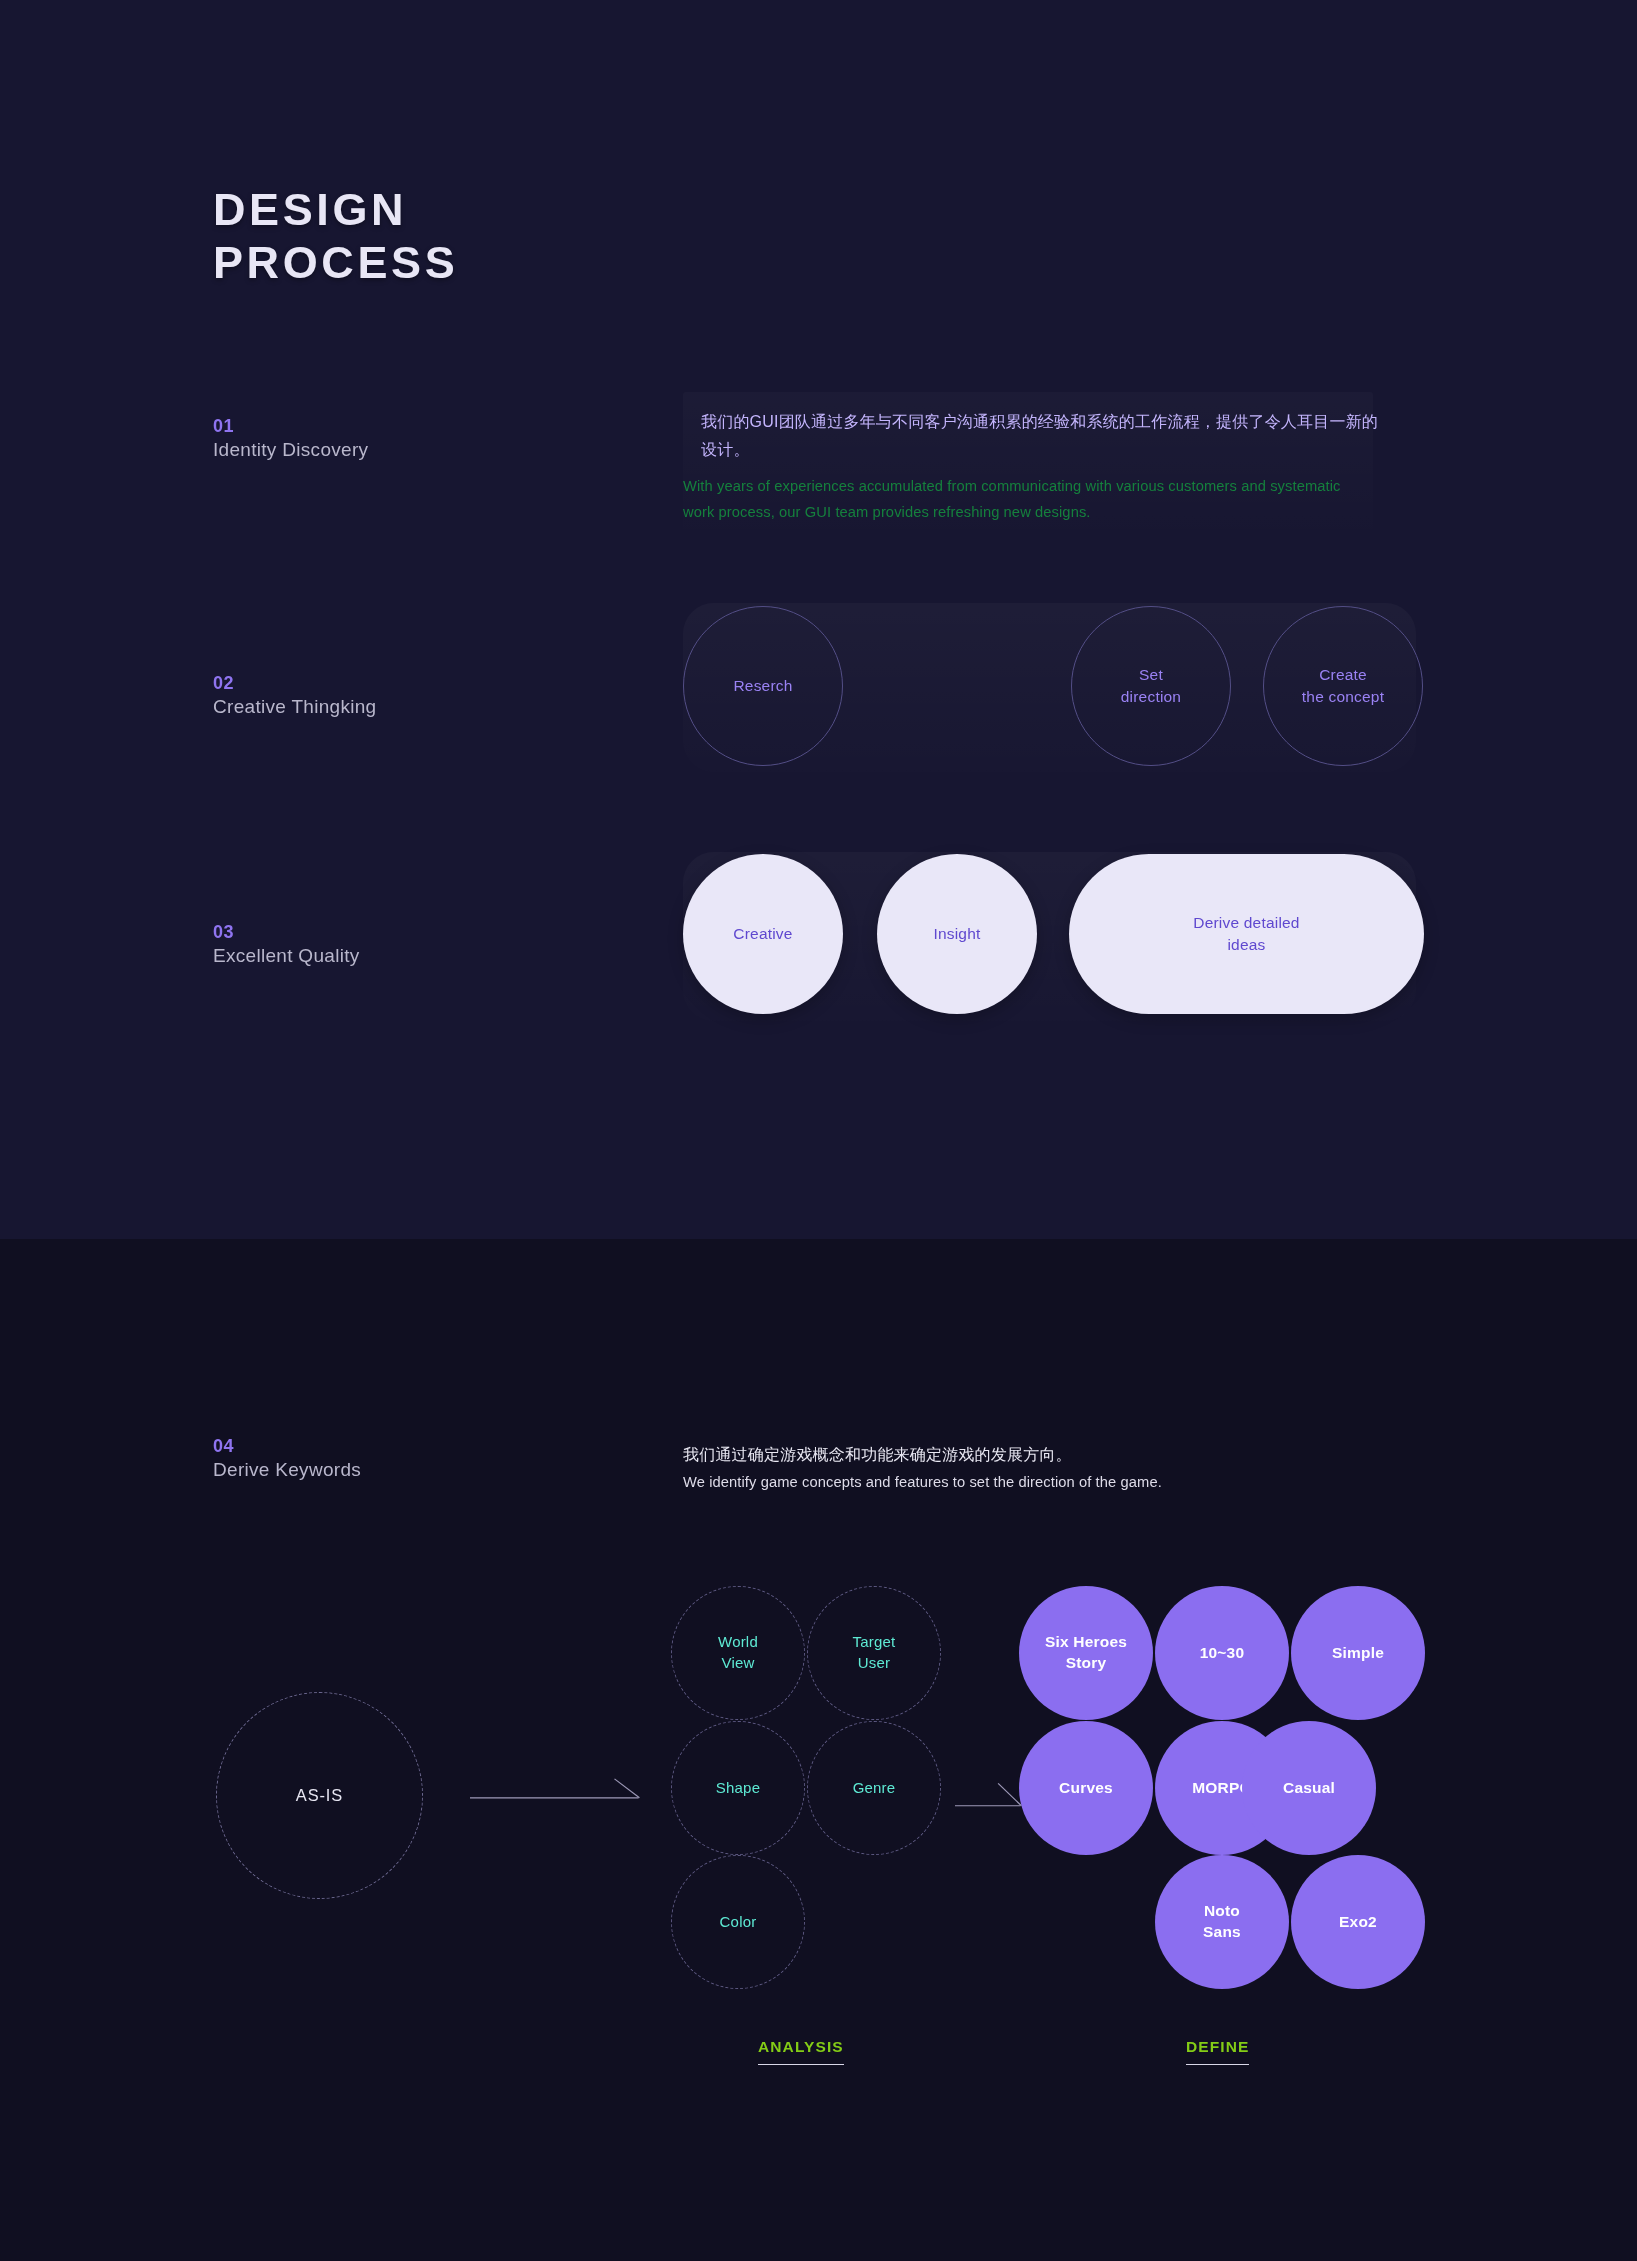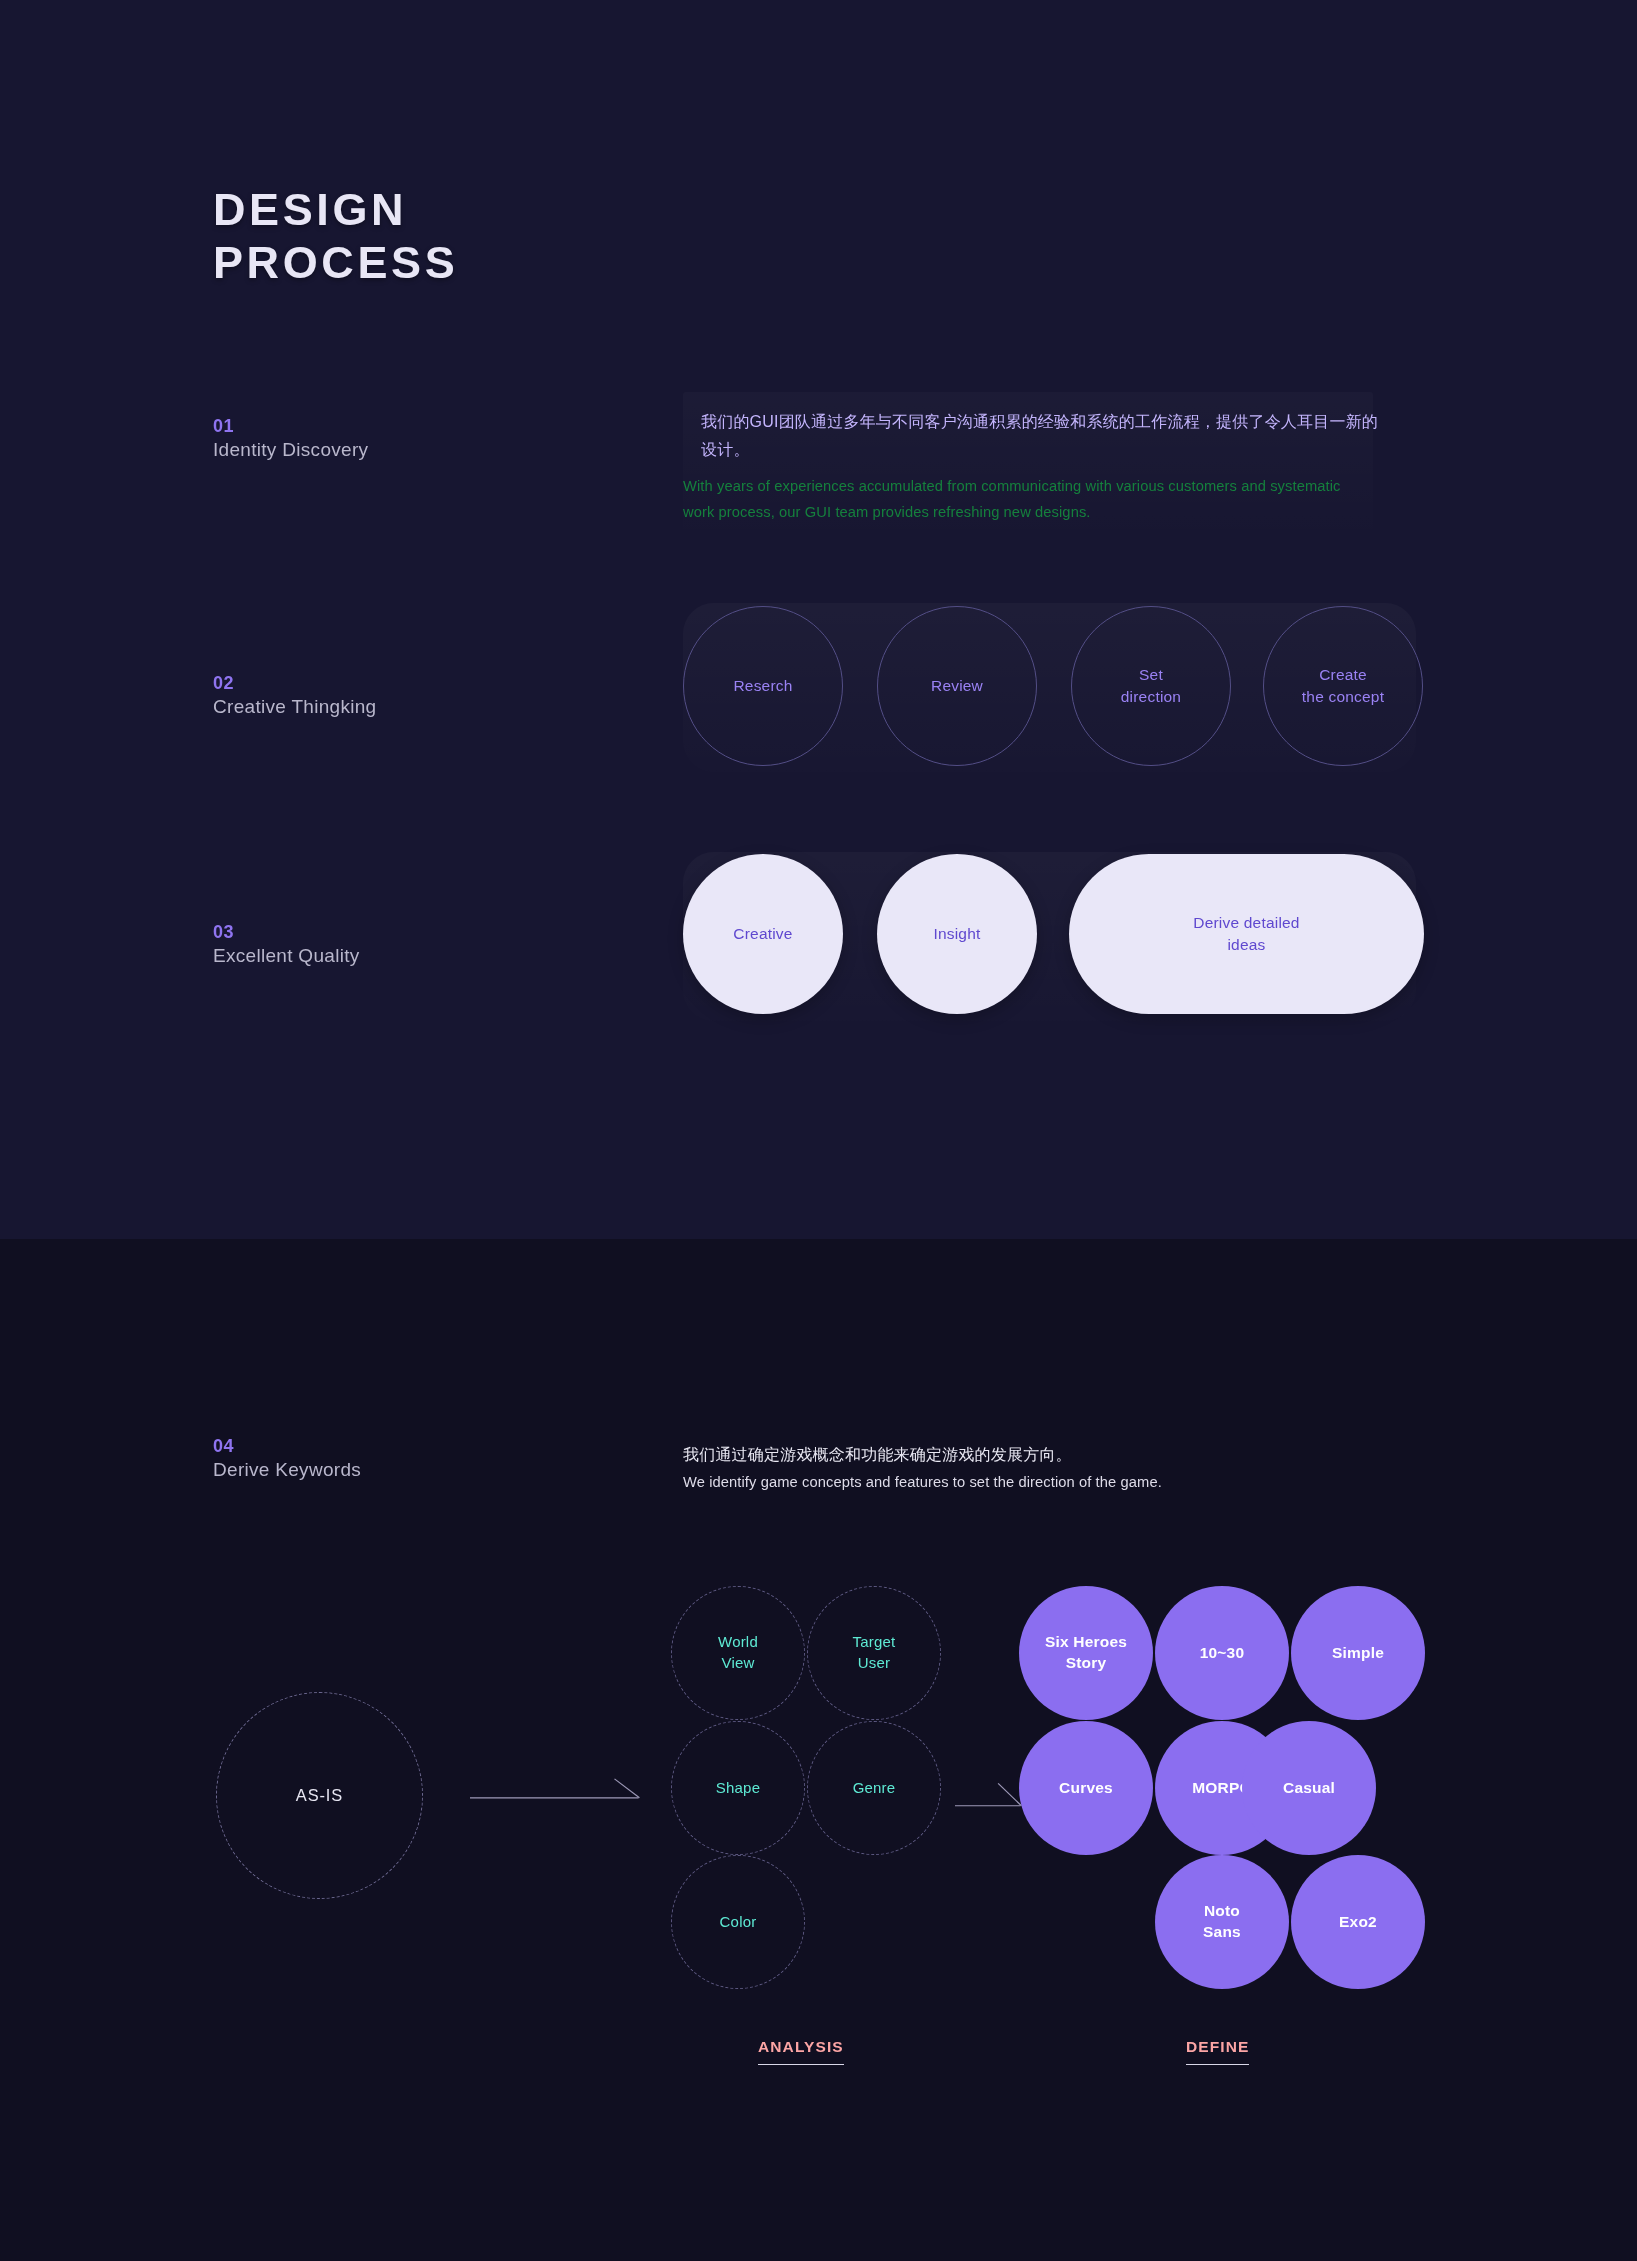--- a/index.html
+++ b/index.html
@@ -119,21 +119,21 @@
   
   .pcircle {
     position:absolute; border-radius:50%; background:#8b6ef0;
     display:flex; align-items:center; justify-content:center; text-align:center;
     color:#ffffff; font-size:15.5px; font-weight:700; line-height:1.34; letter-spacing:0.2px;
   }
 
   
   .tag {
     position:absolute;
-    color:#fca5a5; font-size:15.5px; font-weight:700; letter-spacing:1.1px;
+    color:#84cc16; font-size:15.5px; font-weight:700; letter-spacing:1.1px;
     padding-bottom:7.8px; border-bottom:1.4px solid #d9d7e8;
   }
   #tag-analysis { left:758px; top:2038px; }
   #tag-define   { left:1186px; top:2038px; }
 </style>
 </head>
 <body>
 
 <div class="band-top"></div>
 <div class="band-bottom"></div>
@@ -161,21 +161,20 @@
     <span class="sec-num">04</span>
     <span class="sec-name">Derive Keywords</span>
   </div>
 
   <div class="para-panel"></div>
   <p class="p-cn">我们的GUI团队通过多年与不同客户沟通积累的经验和系统的工作流程，提供了令人耳目一新的设计。</p>
   <p class="p-en">With years of experiences accumulated from communicating with various customers and systematic work process, our GUI team provides refreshing new designs.</p>
 
   <div class="row-container" id="cont02"></div>
   <div class="ring" id="r-reserch">Reserch</div>
-  <div class="ring" id="r-review">Review</div>
   <div class="ring" id="r-setdir">Set<br>direction</div>
   <div class="ring" id="r-create">Create<br>the concept</div>
 
   <div class="row-container" id="cont03"></div>
   <div class="solid" id="s-develop">Creative</div>
   <div class="solid" id="s-insight">Insight</div>
   <div class="solid" id="s-derive">Derive detailed<br>ideas</div>
 
   <p class="p4-cn">我们通过确定游戏概念和功能来确定游戏的发展方向。</p>
   <p class="p4-en">We identify game concepts and features to set the direction of the game.</p>

